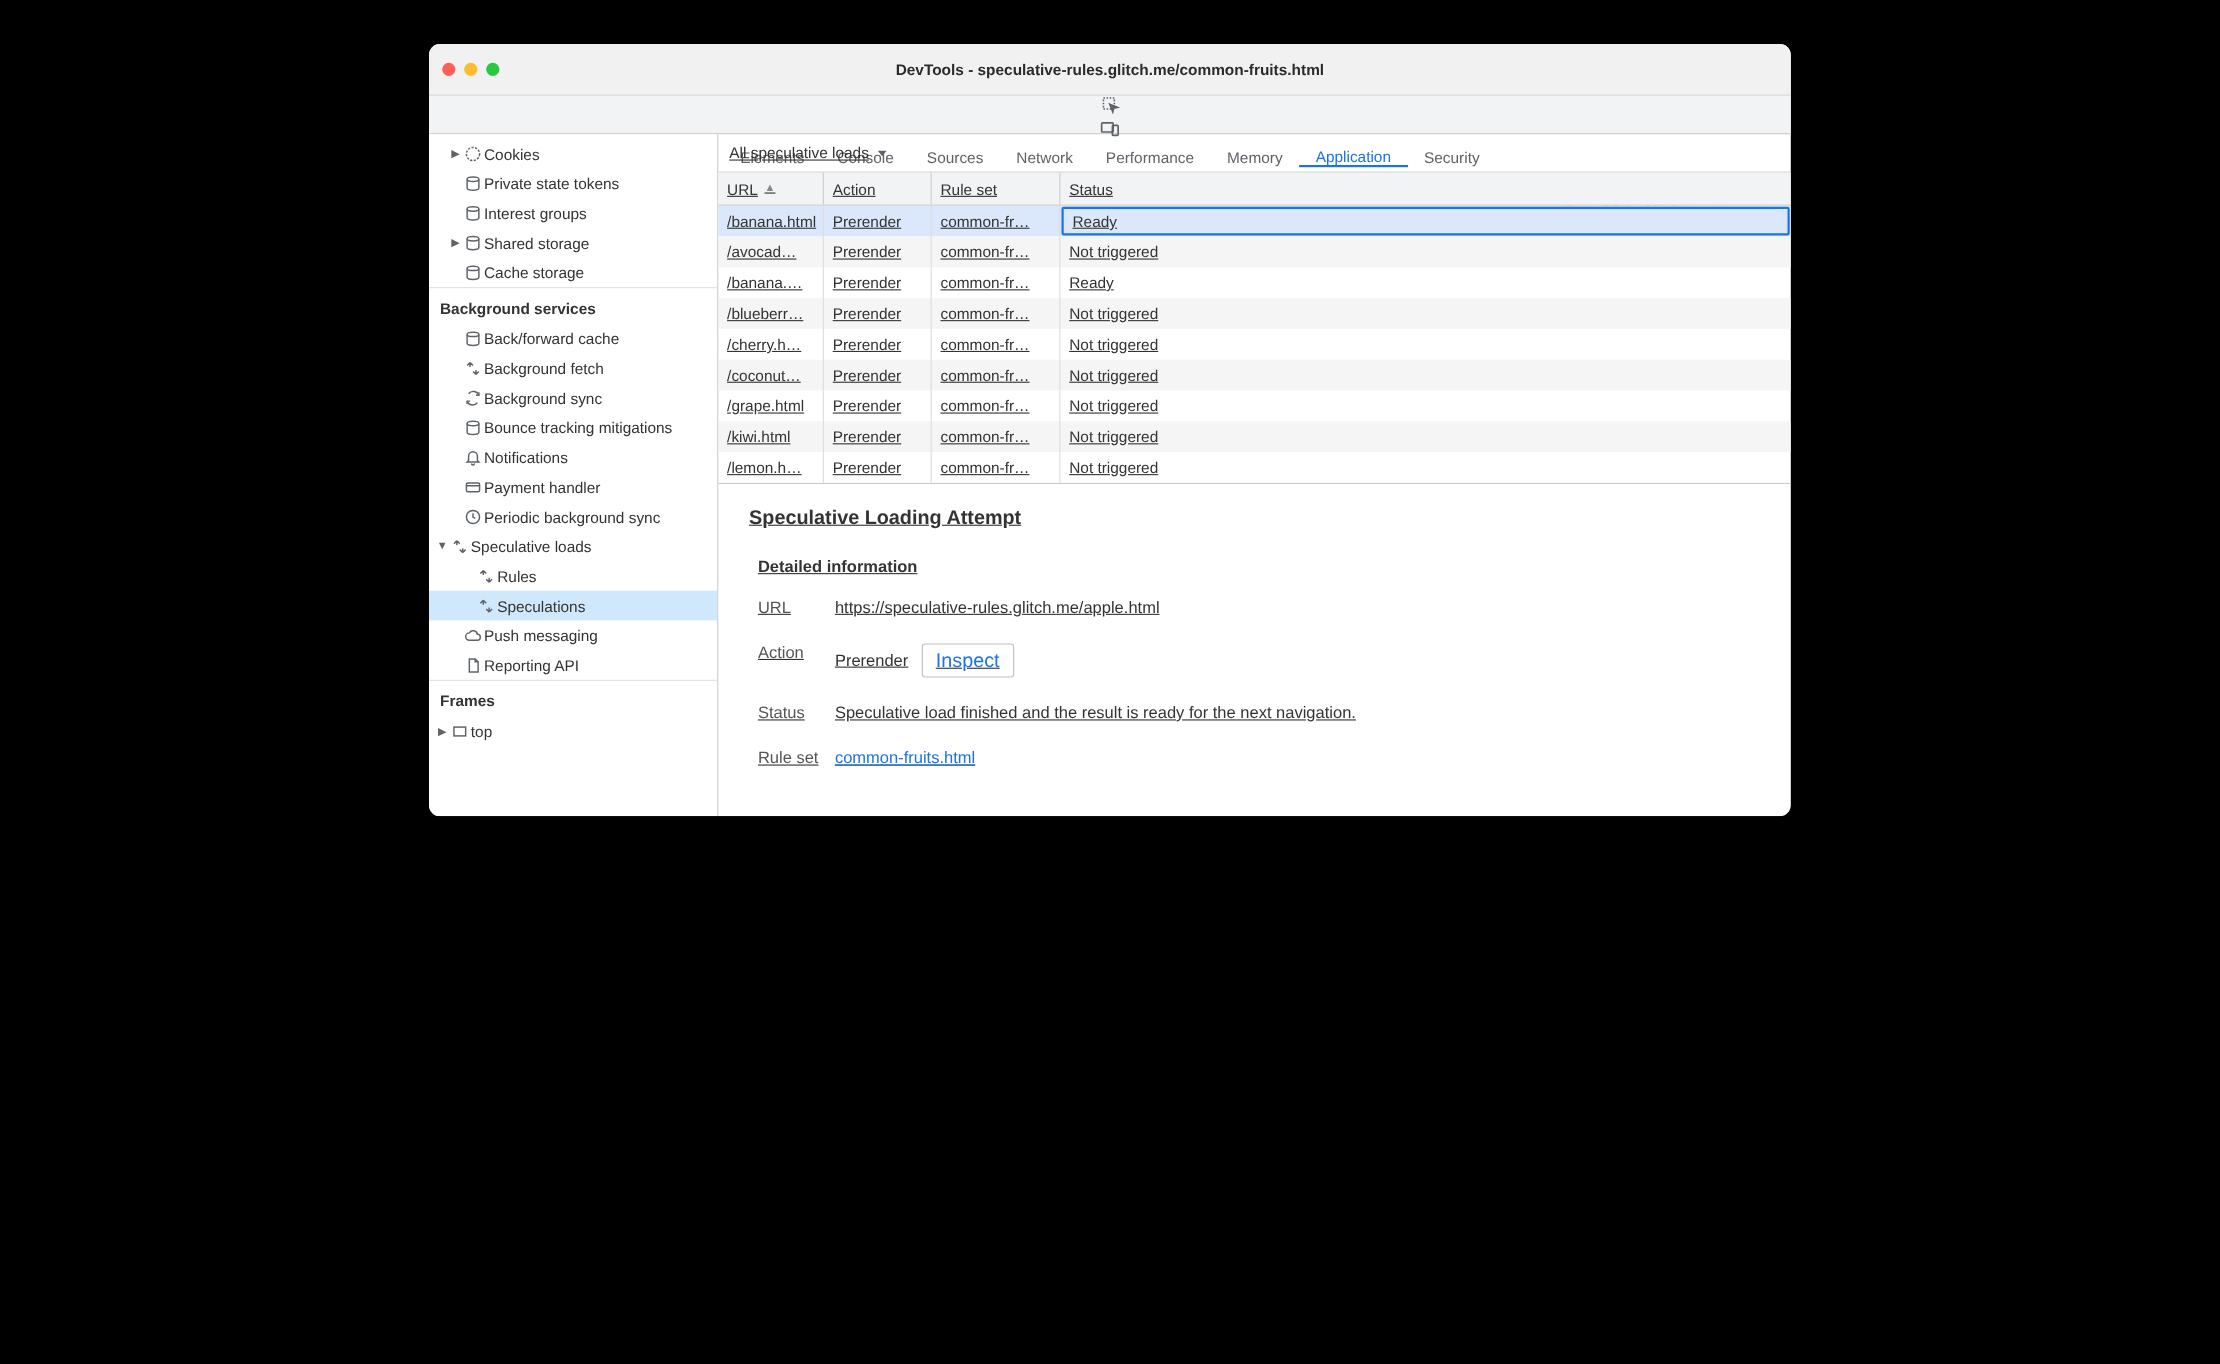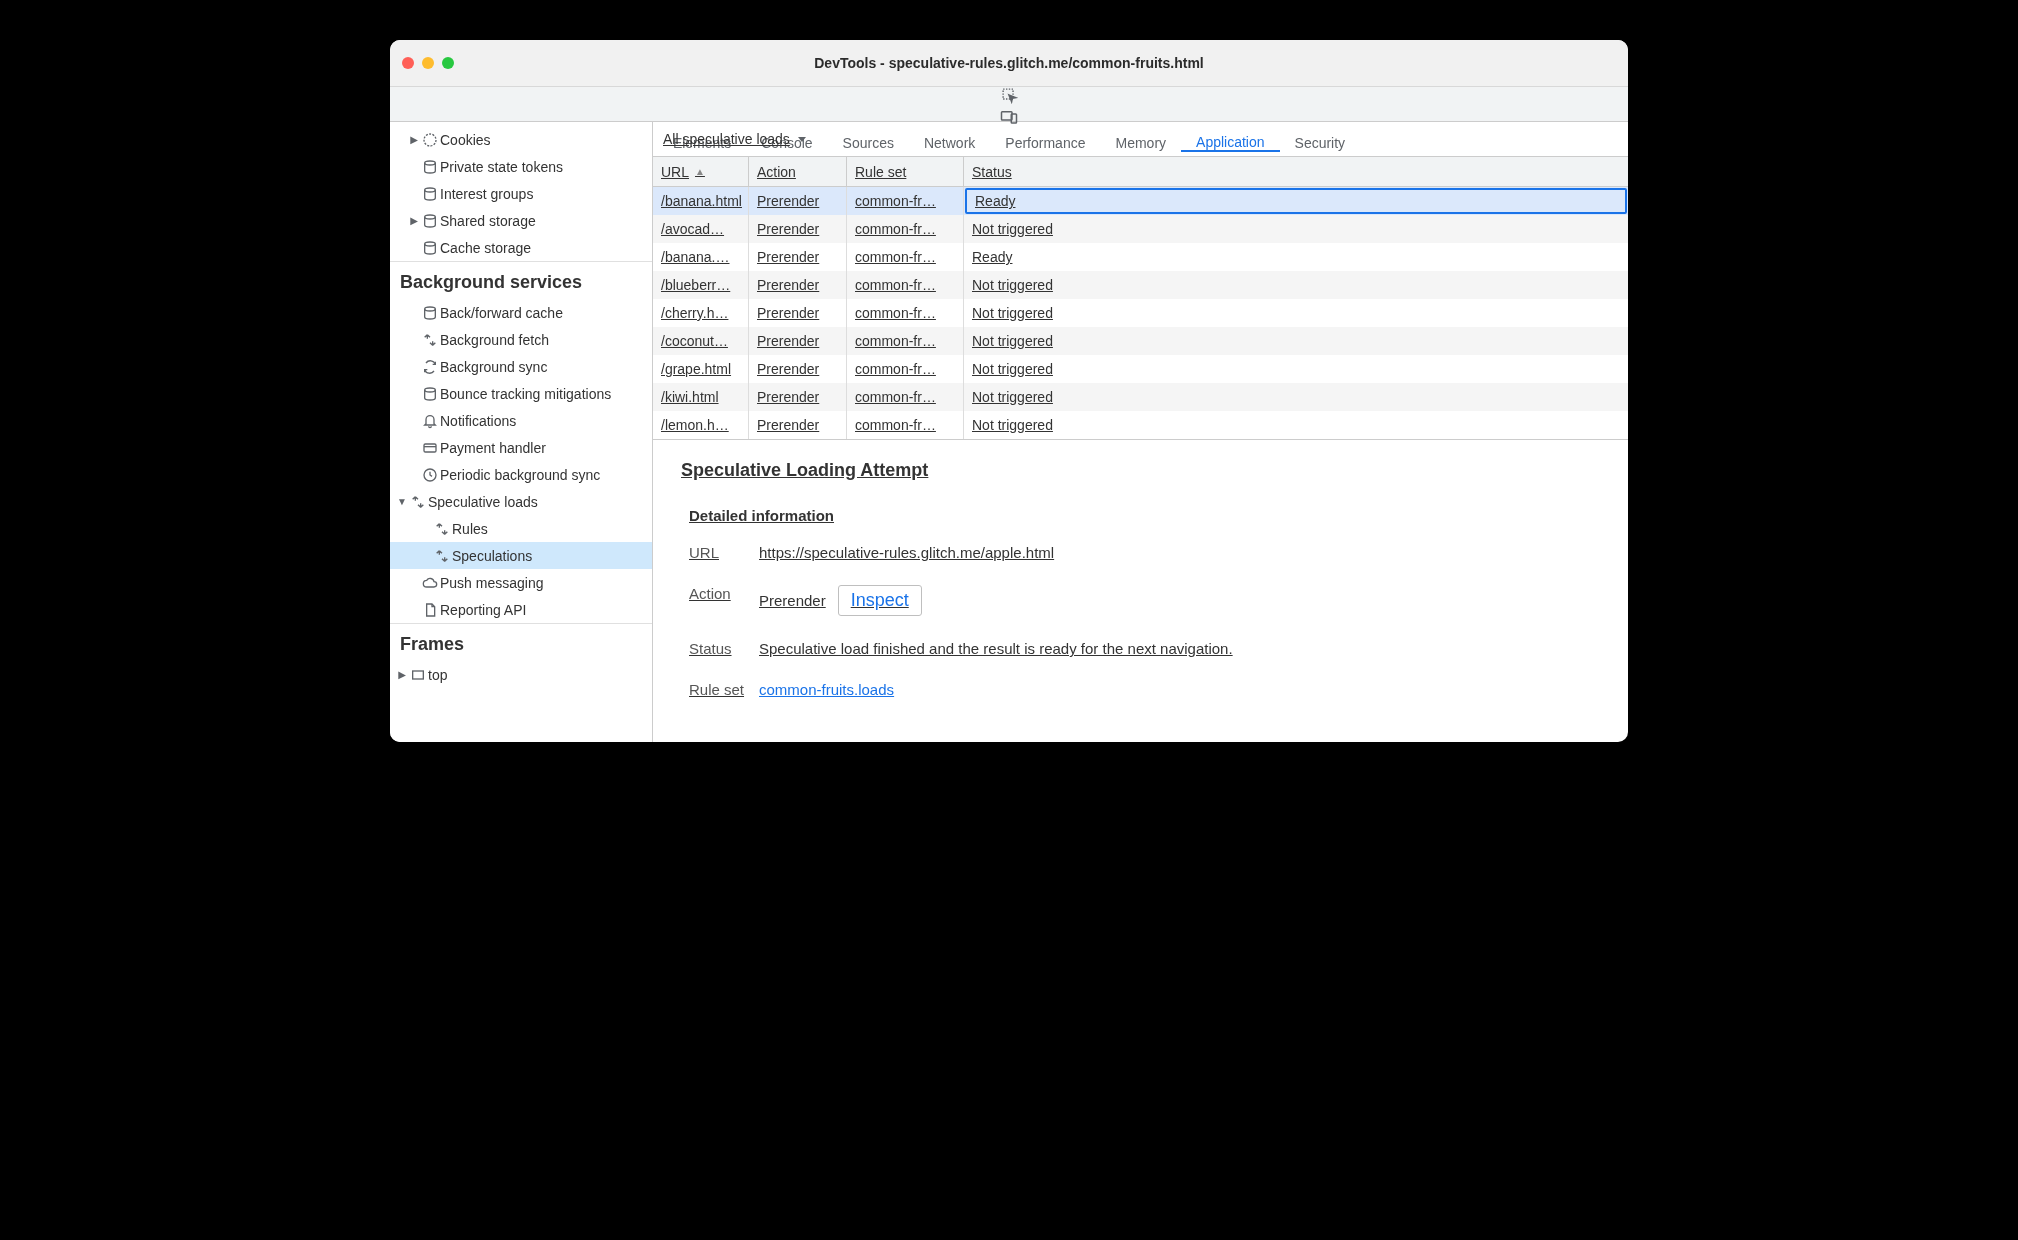--- a/index.html
+++ b/index.html
@@ -126,21 +126,21 @@
     color: #5f6368;
     font-size: 10px;
   }
   .tree-row .ic { width: 20px; display:flex; justify-content:center; color:#5f6368;}
   .tree-row.selected { background: #cfe8fc; }
   .pad1 { padding-left: 18px; }
   .pad2 { padding-left: 42px; }
   .cat {
     padding: 10px 10px 6px 10px;
     font-weight: 700;
-    font-size: 18px;
+    font-size: 14px;
     color: #333;
     border-top: 1px solid #e0e0e0;
   }
   .main {
     flex: 1;
     display: flex;
     flex-direction: column;
     min-width: 0;
     text-decoration: underline;
   }
@@ -583,20 +583,20 @@
           <div class="dd">
             <span>Prerender</span>
             <button class="linkbtn">Inspect</button>
           </div>
 
           <div class="dt">Status</div>
           <div class="dd">Speculative load finished and the result is ready for the next navigation.</div>
 
           <div class="dt">Rule set</div>
           <div class="dd">
-              <span class="a">common-fruits.loads</span>
+              <span class="a">common-fruits.html</span>
             </div>
         </div>
       </div>
     </div>
 
   </div>
 </div>
 
 </body></html>

